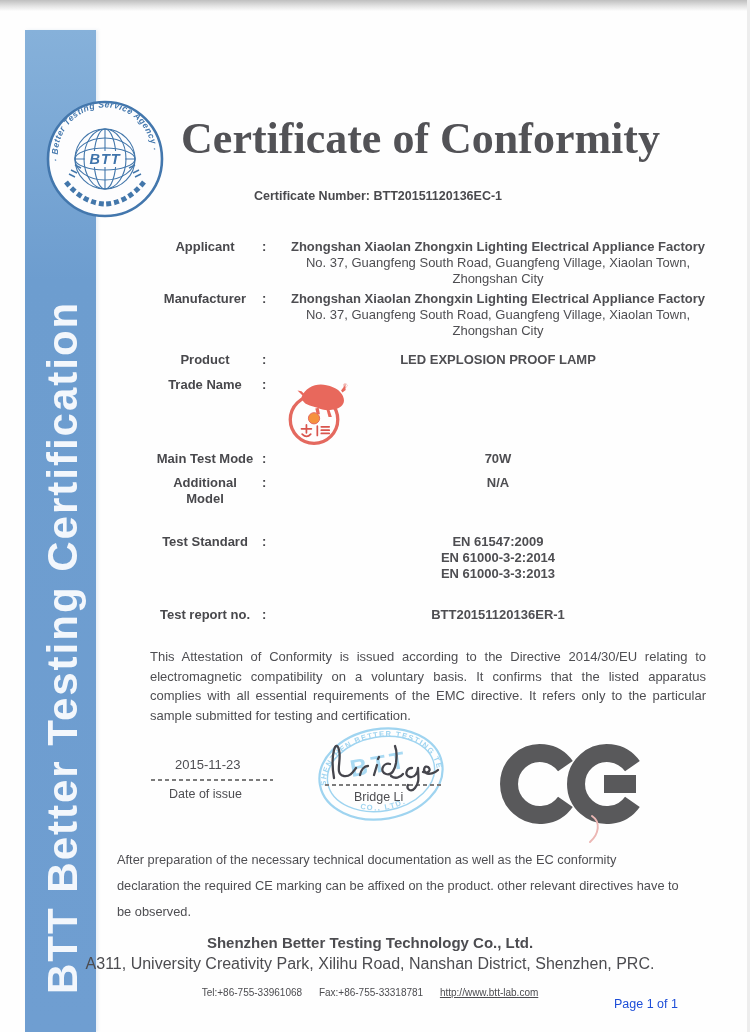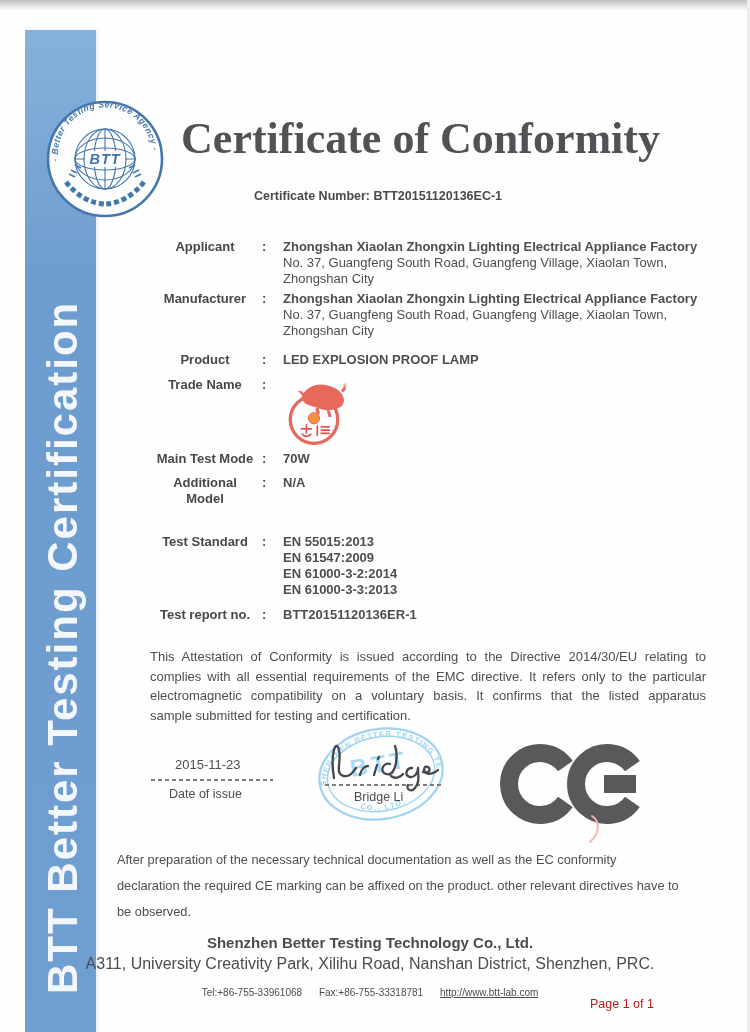--- a/index.html
+++ b/index.html
@@ -19,39 +19,39 @@
              white-space:nowrap;line-height:62px;}
   
   .title{position:absolute;left:140px;top:113px;width:520px;text-align:right;
          font-family:"Liberation Serif",serif;font-weight:bold;font-size:44px;
          color:#525256;letter-spacing:0px;}
   .cert-no{position:absolute;left:217px;top:189px;font-size:12.5px;font-weight:bold;color:#49494d;margin-left:37px;}
   
   .row{position:absolute;left:150px;width:572px;font-size:13px;line-height:16px;}
   .flabel{position:absolute;left:0;top:0;width:110px;font-weight:bold;color:#48484c;text-align:center;}
   .fcolon{position:absolute;left:112px;top:0;font-weight:bold;color:#48484c;}
-  .fvalue{position:absolute;left:133px;top:0;width:430px;}
+  .fvalue{position:absolute;left:133px;top:0;width:430px;text-align:center;}
   .bold{font-weight:bold;}
   
   .para{position:absolute;font-size:13px;color:#4e4e52;}
   .para .just{text-align:justify;text-align-last:justify;}
   #attestation{left:150px;top:647px;width:556px;line-height:19.6px;}
   #ce-statement{left:117px;top:847px;width:562px;line-height:26px;font-size:12.8px;}
   
   .dash{position:absolute;height:2px;
         background:repeating-linear-gradient(90deg,#7c7c7c 0 4px,transparent 4px 7px);}
   .sig-small{position:absolute;font-size:12.5px;color:#4e4e52;}
   
   .footer{position:absolute;left:80px;top:934px;width:580px;text-align:center;color:#4c4c50;}
   .footer .company{font-size:15px;font-weight:bold;}
   .footer .addr{font-size:16px;margin-top:4px;}
   .footer .telrow{font-size:10px;margin-top:14px;}
   .footer .telrow .sep{display:inline-block;width:14px;}
   .footer .site{text-decoration:underline;}
-  .page-ind{position:absolute;left:590px;top:997px;font-size:12.5px;color:#b91c1c;}
+  .page-ind{position:absolute;left:614px;top:997px;font-size:12.5px;color:#1d4ed8;}
   svg{display:block;}
 </style>
 </head>
 <body>
 
 <div id="page">
   <div class="scan-top"></div>
   <div class="scan-right"></div>
 
   <div class="band"></div>
@@ -149,37 +149,36 @@
       <div>Model</div>
     </div>
     <div class="fcolon">:</div>
     <div class="fvalue bold">N/A</div>
   </div>
 
   <div class="row" style="top:534px">
     <div class="flabel">Test Standard</div>
     <div class="fcolon">:</div>
     <div class="fvalue bold">
-      <div>EN 55015:2013</div>
       <div>EN 61547:2009</div>
       <div>EN 61000-3-2:2014</div>
       <div>EN 61000-3-3:2013</div>
     </div>
   </div>
 
   <div class="row" style="top:607px">
     <div class="flabel">Test report no.</div>
     <div class="fcolon">:</div>
     <div class="fvalue bold">BTT20151120136ER-1</div>
   </div>
 
   <div class="para" id="attestation">
     <div class="just">This Attestation of Conformity is issued according to the Directive 2014/30/EU relating to</div>
+    <div class="just">electromagnetic compatibility on a voluntary basis. It confirms that the listed apparatus</div>
     <div class="just">complies with all essential requirements of the EMC directive. It refers only to the particular</div>
-    <div class="just">electromagnetic compatibility on a voluntary basis. It confirms that the listed apparatus</div>
     <div>sample submitted for testing and certification.</div>
   </div>
 
   <div class="sig-small" style="left:175px;top:757px;font-size:13px">2015-11-23</div>
   <div class="dash" style="left:151px;top:779px;width:122px"></div>
   <div class="sig-small" style="left:169px;top:787px">Date of issue</div>
 
   <svg style="position:absolute;left:298px;top:720px" width="166" height="110" viewBox="0 0 166 110" aria-label="BTT">
     <g transform="rotate(-10 83 54)" stroke="#9fd4f0" fill="none">
       <ellipse cx="83" cy="54" rx="62" ry="45" stroke-width="2.2"></ellipse>

